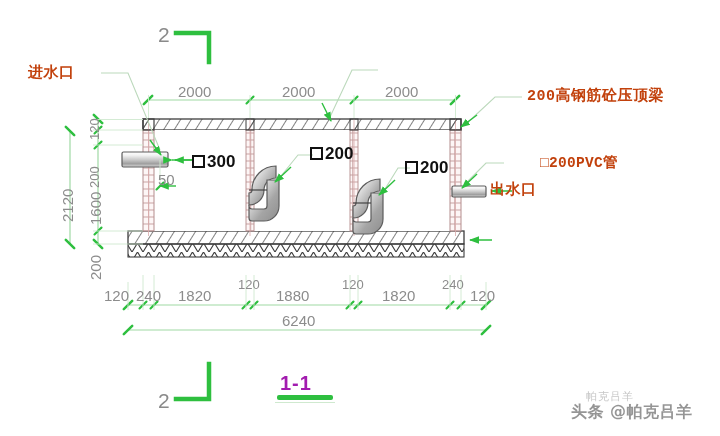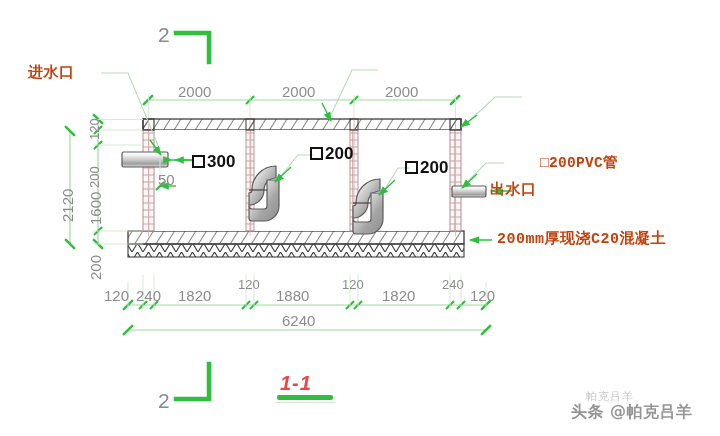--- a/index.html
+++ b/index.html
@@ -46,21 +46,21 @@
     font-size:17px;font-weight:700;color:#111;
     line-height:1;
   }
   .sqtag .box{
     width:13px;height:13px;border:2.2px solid #111;
     margin-right:2px;box-sizing:border-box;
   }
   .title11{
     position:absolute;
     font-family:"Liberation Sans","DejaVu Sans",sans-serif;
-    font-size:20px;font-weight:700;color:#ef4444;letter-spacing:1px;font-style:italic;
+    font-size:20px;font-weight:700;color:#a21caf;letter-spacing:1px;
   }
   .title11-ul{position:absolute;background:#2ebf3f;border-radius:2px;}
   .title11-ul2{position:absolute;background:#cfe9cf;}
   .wm{
     position:absolute;
     font-family:"DejaVu Sans","Liberation Sans",sans-serif;
     color:#555;
     opacity:.62;
     white-space:nowrap;
     line-height:1.05;
@@ -284,26 +284,26 @@
       <path d="M209 364 L209 399 L176 399"></path>
     </g>
   </svg>
 
   <div class="secnum" style="left:158px;top:24px;">2</div>
   <div class="secnum" style="left:158px;top:390px;">2</div>
 
   <div class="lbl cn" style="left:28px;top:66px;">进水口</div>
 
 
+  <div class="lbl cn" style="left:527px;top:89px;">200高钢筋砼压顶梁</div>
 
   <div class="lbl cn-sm" style="left:508px;top:156px;margin-left:32px;">□200PVC管</div>
 
   <div class="lbl cn" style="left:490px;top:183px;">出水口</div>
 
-  <div class="lbl cn" style="left:497px;top:232px;">200mm厚现浇C20混凝土</div>
 
   <div class="sqtag" style="left:192px;top:153px;">
     <span class="box"></span>
     <span>300</span>
   </div>
   <div class="sqtag" style="left:310px;top:145px;">
     <span class="box"></span>
     <span>200</span>
   </div>
   <div class="sqtag" style="left:405px;top:159px;">

